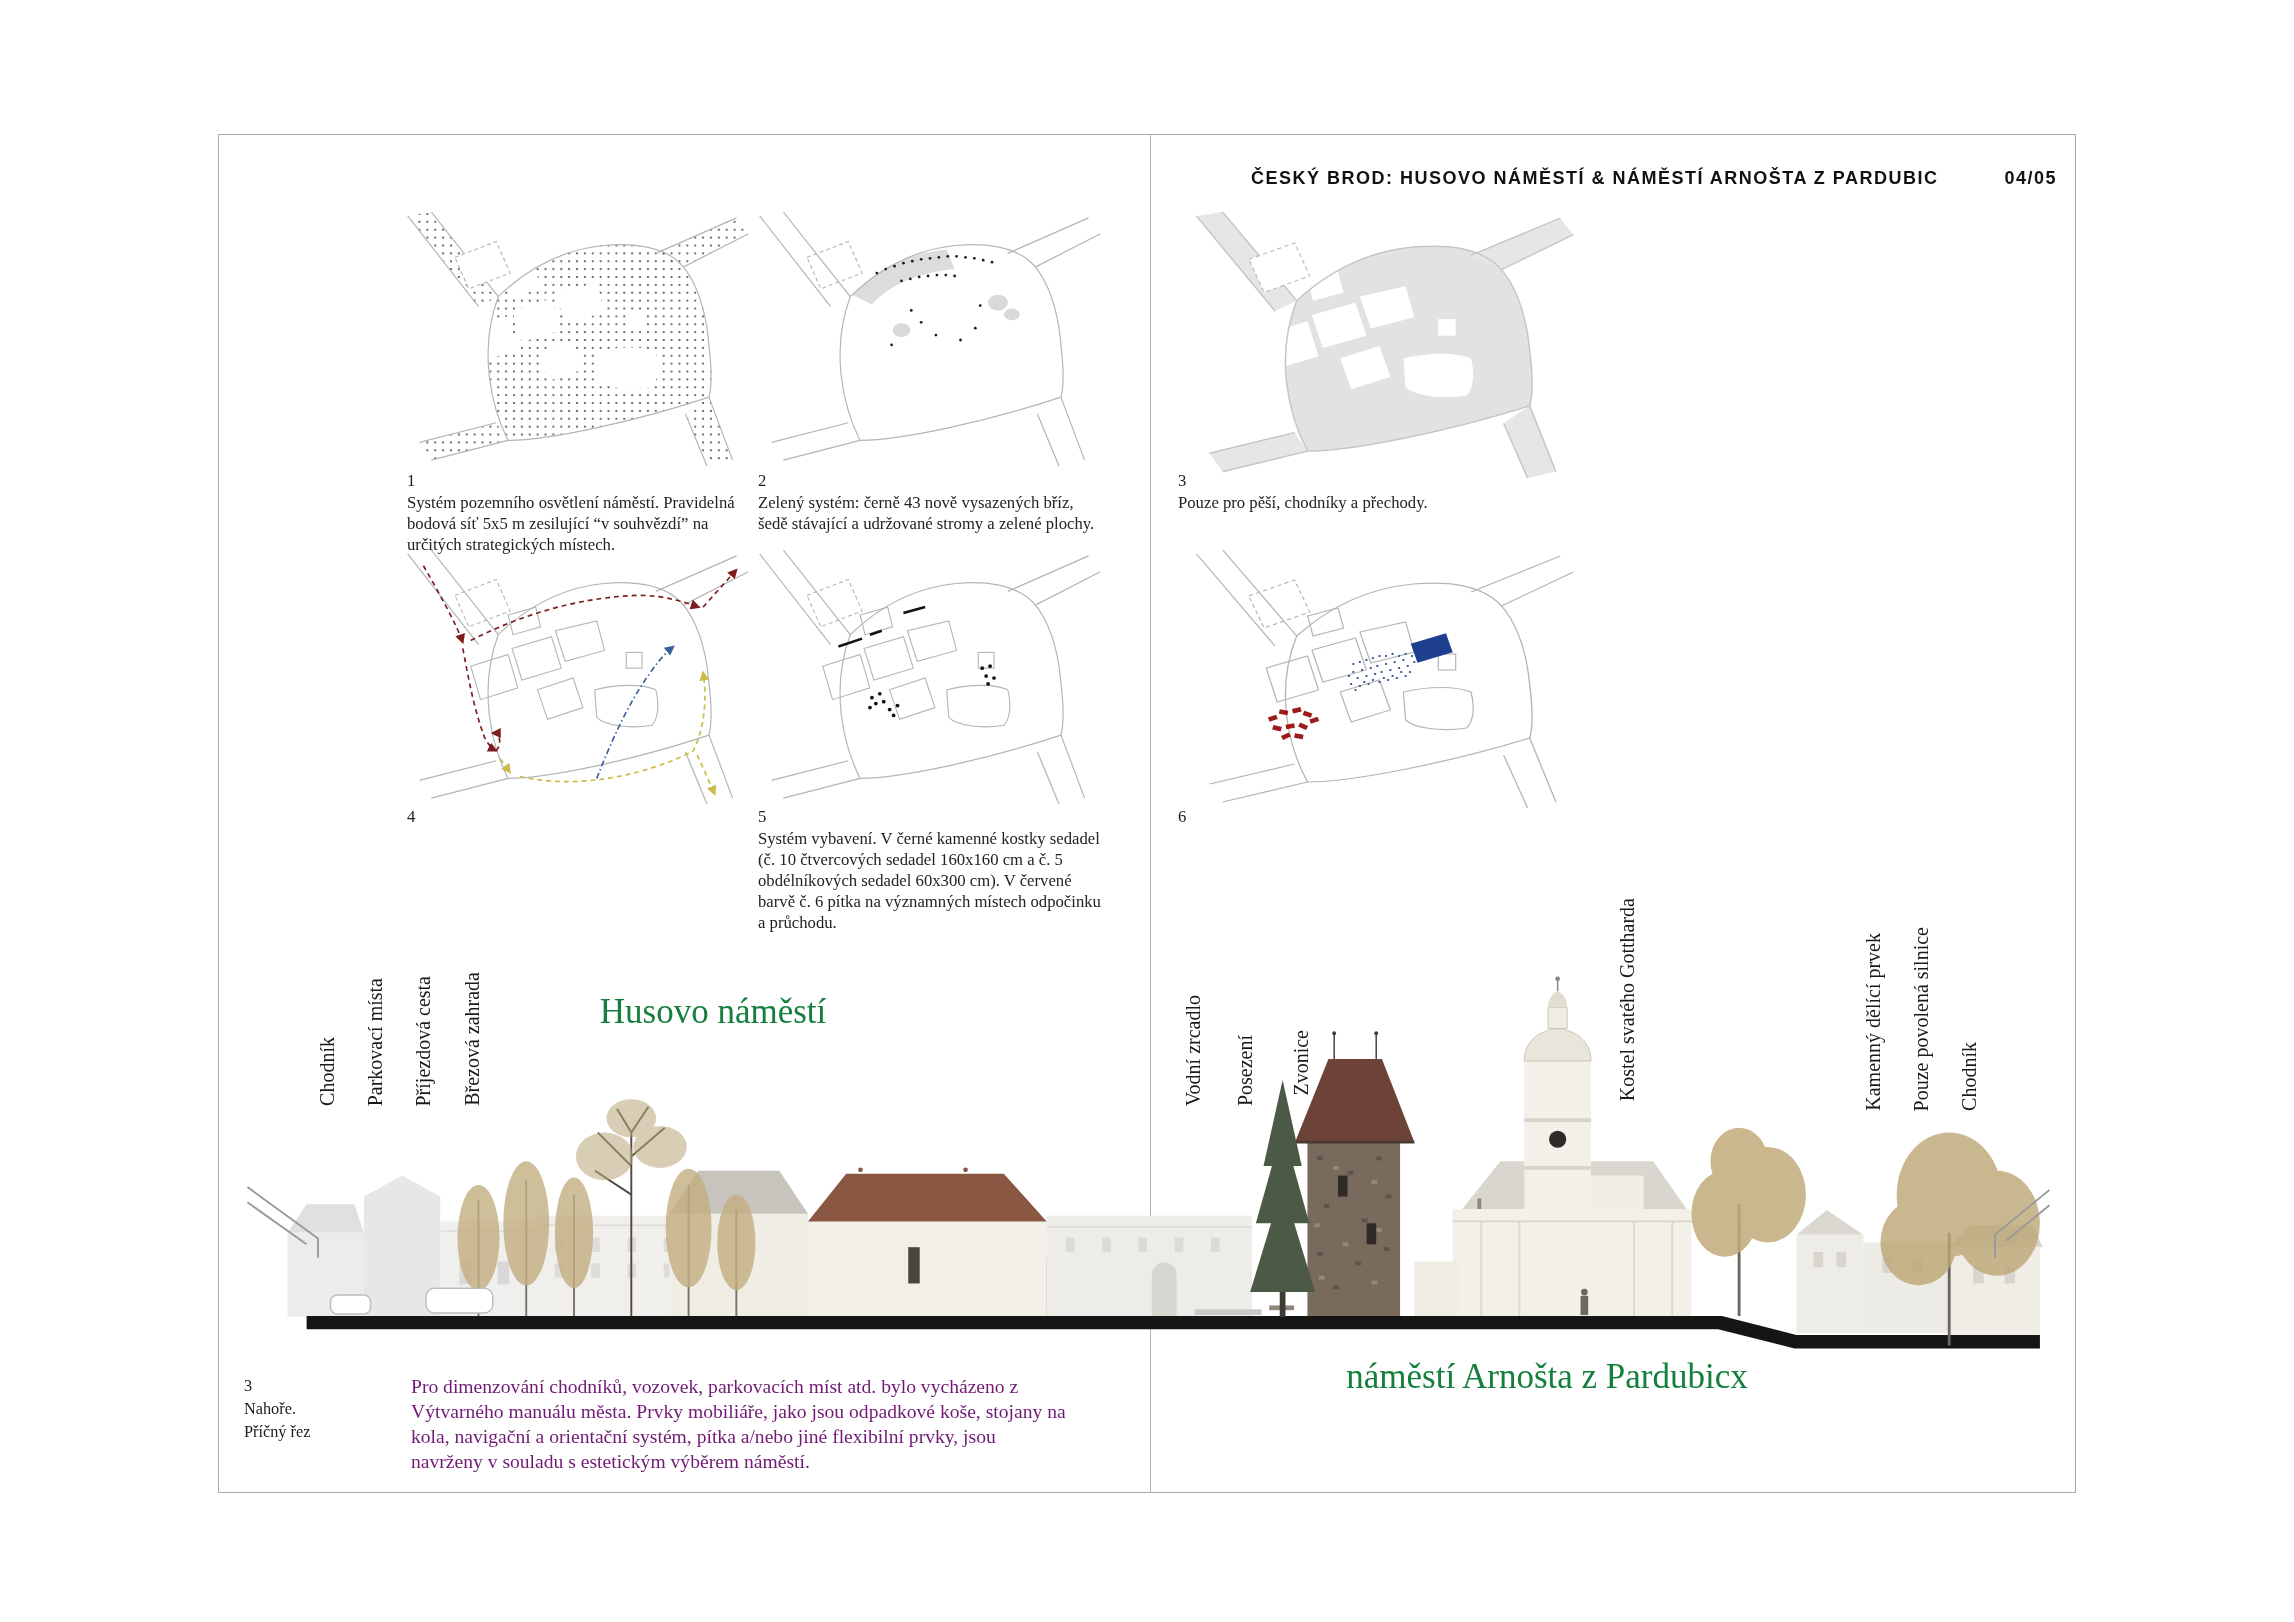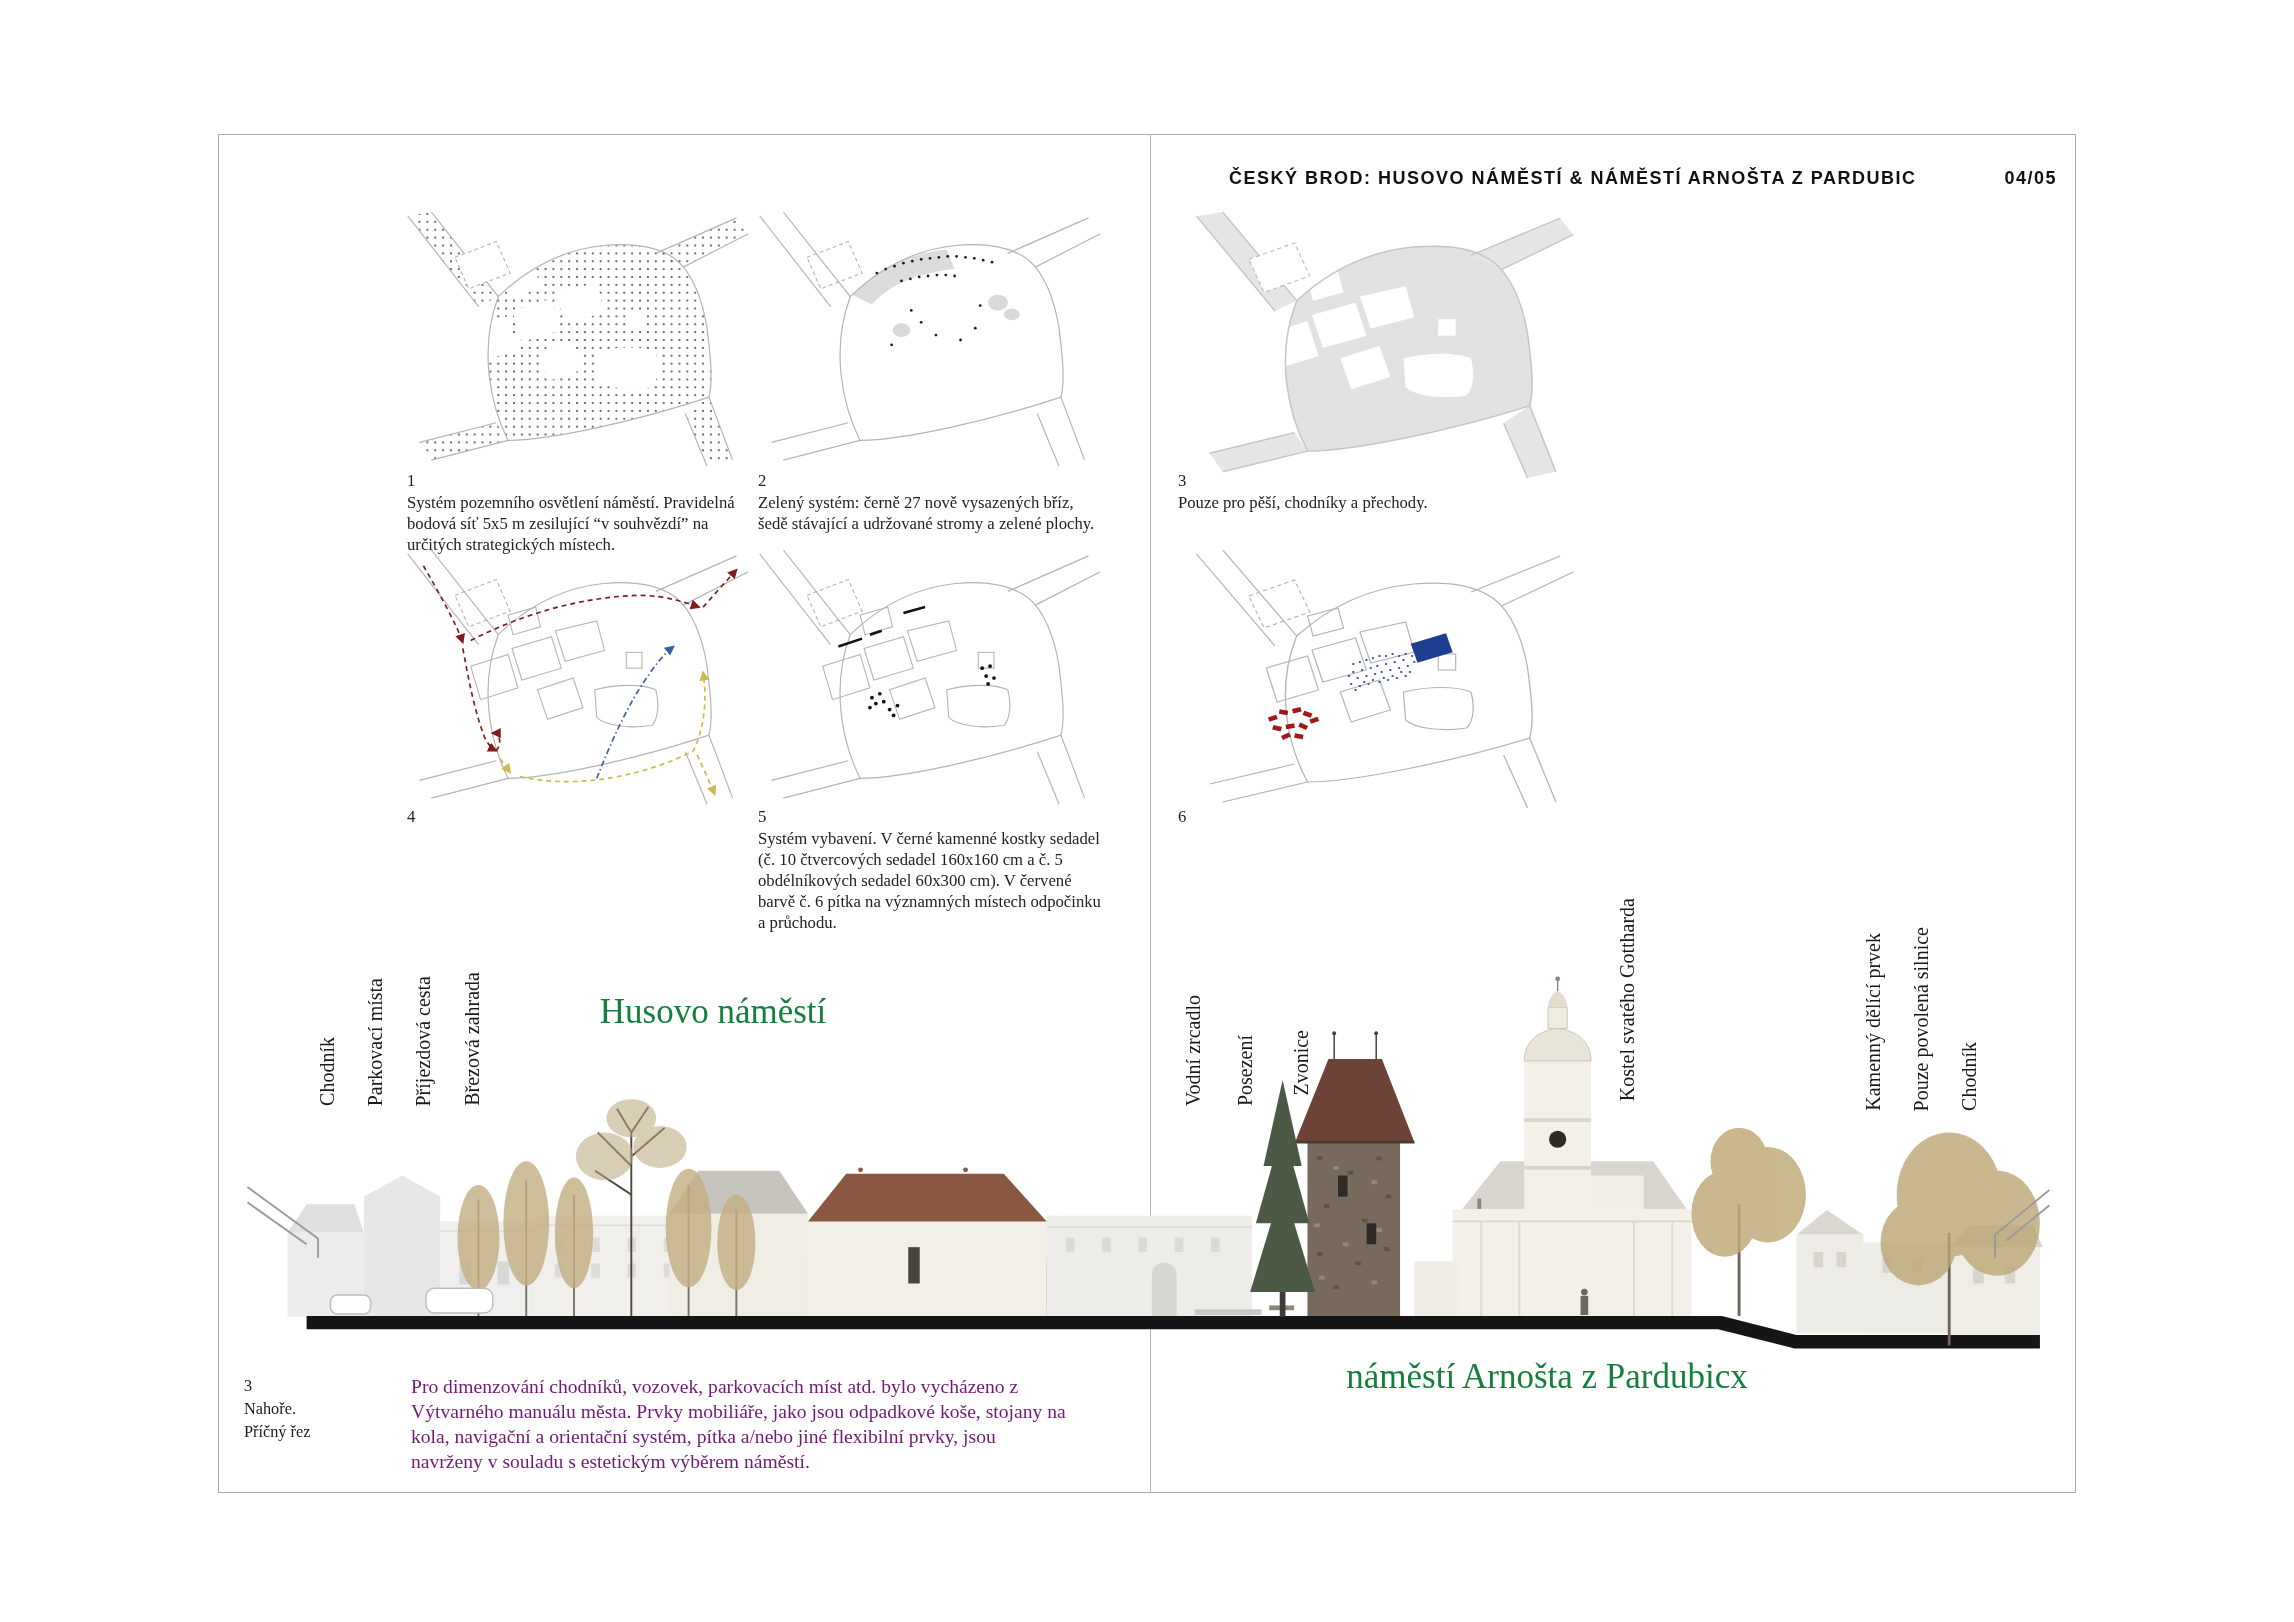--- a/index.html
+++ b/index.html
@@ -2,21 +2,21 @@
 <html><head>
 <meta charset="utf-8">
 <style>
   html,body{margin:0;padding:0;background:#fff;}
   .canvas{position:relative;width:2294px;height:1622px;background:#fff;overflow:hidden;
           font-family:"Liberation Serif","DejaVu Serif",serif;color:#1a1a1a;}
   .frame{position:absolute;left:218px;top:134px;width:1858px;height:1359px;
          border:1px solid #a9a9a9;box-sizing:border-box;}
   .divider{position:absolute;left:1150px;top:134px;width:1px;height:1359px;background:#b3b3b3;}
   .header{position:absolute;left:1185px;top:168px;width:872px;display:flex;
-          justify-content:flex-end;align-items:baseline;gap:88px;
+          justify-content:flex-end;align-items:baseline;gap:66px;
           font-family:"Liberation Sans","DejaVu Sans",sans-serif;font-weight:bold;
           font-size:18px;letter-spacing:1.5px;color:#111;}
   .map{position:absolute;}
   .cap{position:absolute;font-size:16.7px;line-height:21px;color:#222;}
   .cap-num{margin-bottom:1px;}
   .vlabel{position:absolute;writing-mode:vertical-rl;transform:rotate(180deg);
           font-size:20px;color:#1a1a1a;white-space:nowrap;line-height:25px;}
   .sec-title{position:absolute;font-size:35px;color:#15803d;transform:translateX(-50%);white-space:nowrap;}
   .note{position:absolute;left:244px;top:1374px;font-size:16.3px;line-height:23px;}
   .para{position:absolute;left:411px;top:1374px;width:661px;font-size:19.6px;line-height:25px;color:#701a75;}
@@ -248,21 +248,21 @@
       <circle cx="152" cy="140" r="1.1"></circle>
     </g>
   </svg>
 
   <div class="cap" style="left:407px;top:470px;width:340px">
     <div class="cap-num">1</div>
     <div>Systém pozemního osvětlení náměstí. Pravidelná bodová síť 5x5 m zesilující “v souhvězdí” na určitých strategických místech.</div>
   </div>
   <div class="cap" style="left:758px;top:470px;width:344px">
     <div class="cap-num">2</div>
-    <div>Zelený systém: černě 27 nově vysazených bříz, šedě stávající a udržované stromy a zelené plochy.</div>
+    <div>Zelený systém: černě 43 nově vysazených bříz, šedě stávající a udržované stromy a zelené plochy.</div>
   </div>
   <div class="cap" style="left:1178px;top:470px;width:363px">
     <div class="cap-num">3</div>
     <div>Pouze pro pěší, chodníky a přechody.</div>
   </div>
   <div class="cap" style="left:407px;top:806px;width:340px">
     <div class="cap-num">4</div>
   </div>
   <div class="cap" style="left:758px;top:806px;width:344px">
     <div class="cap-num">5</div>

